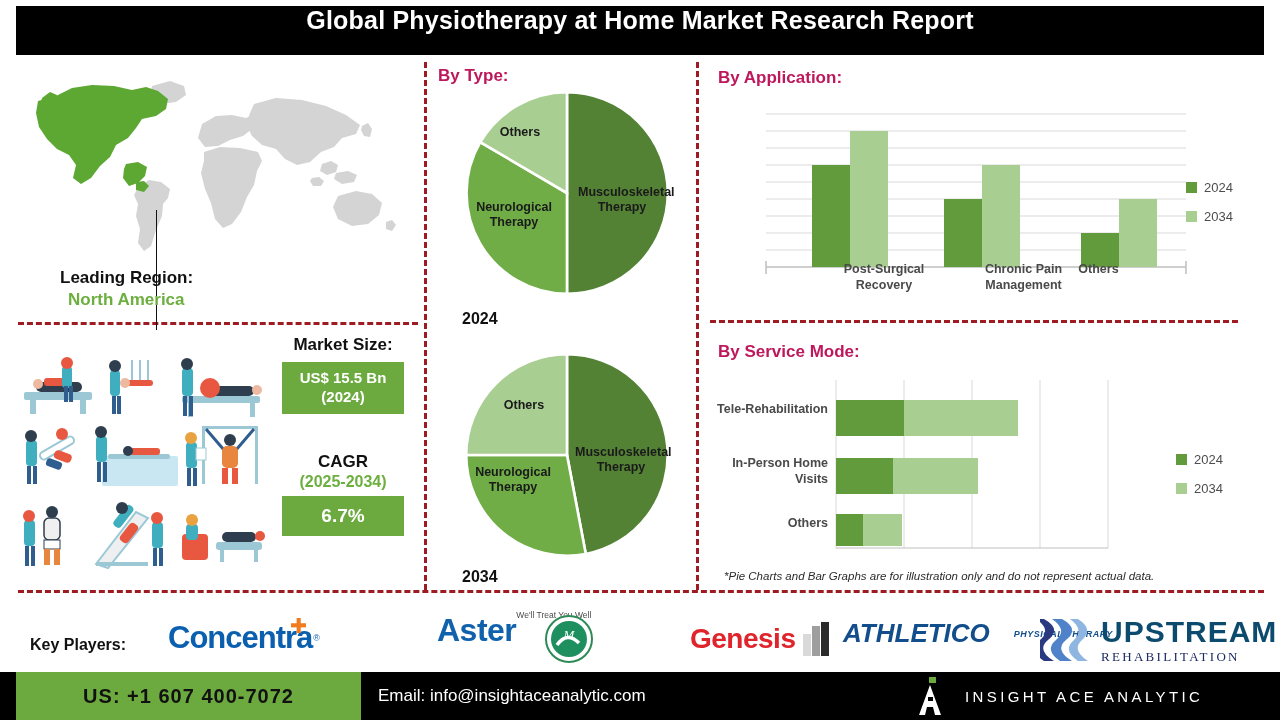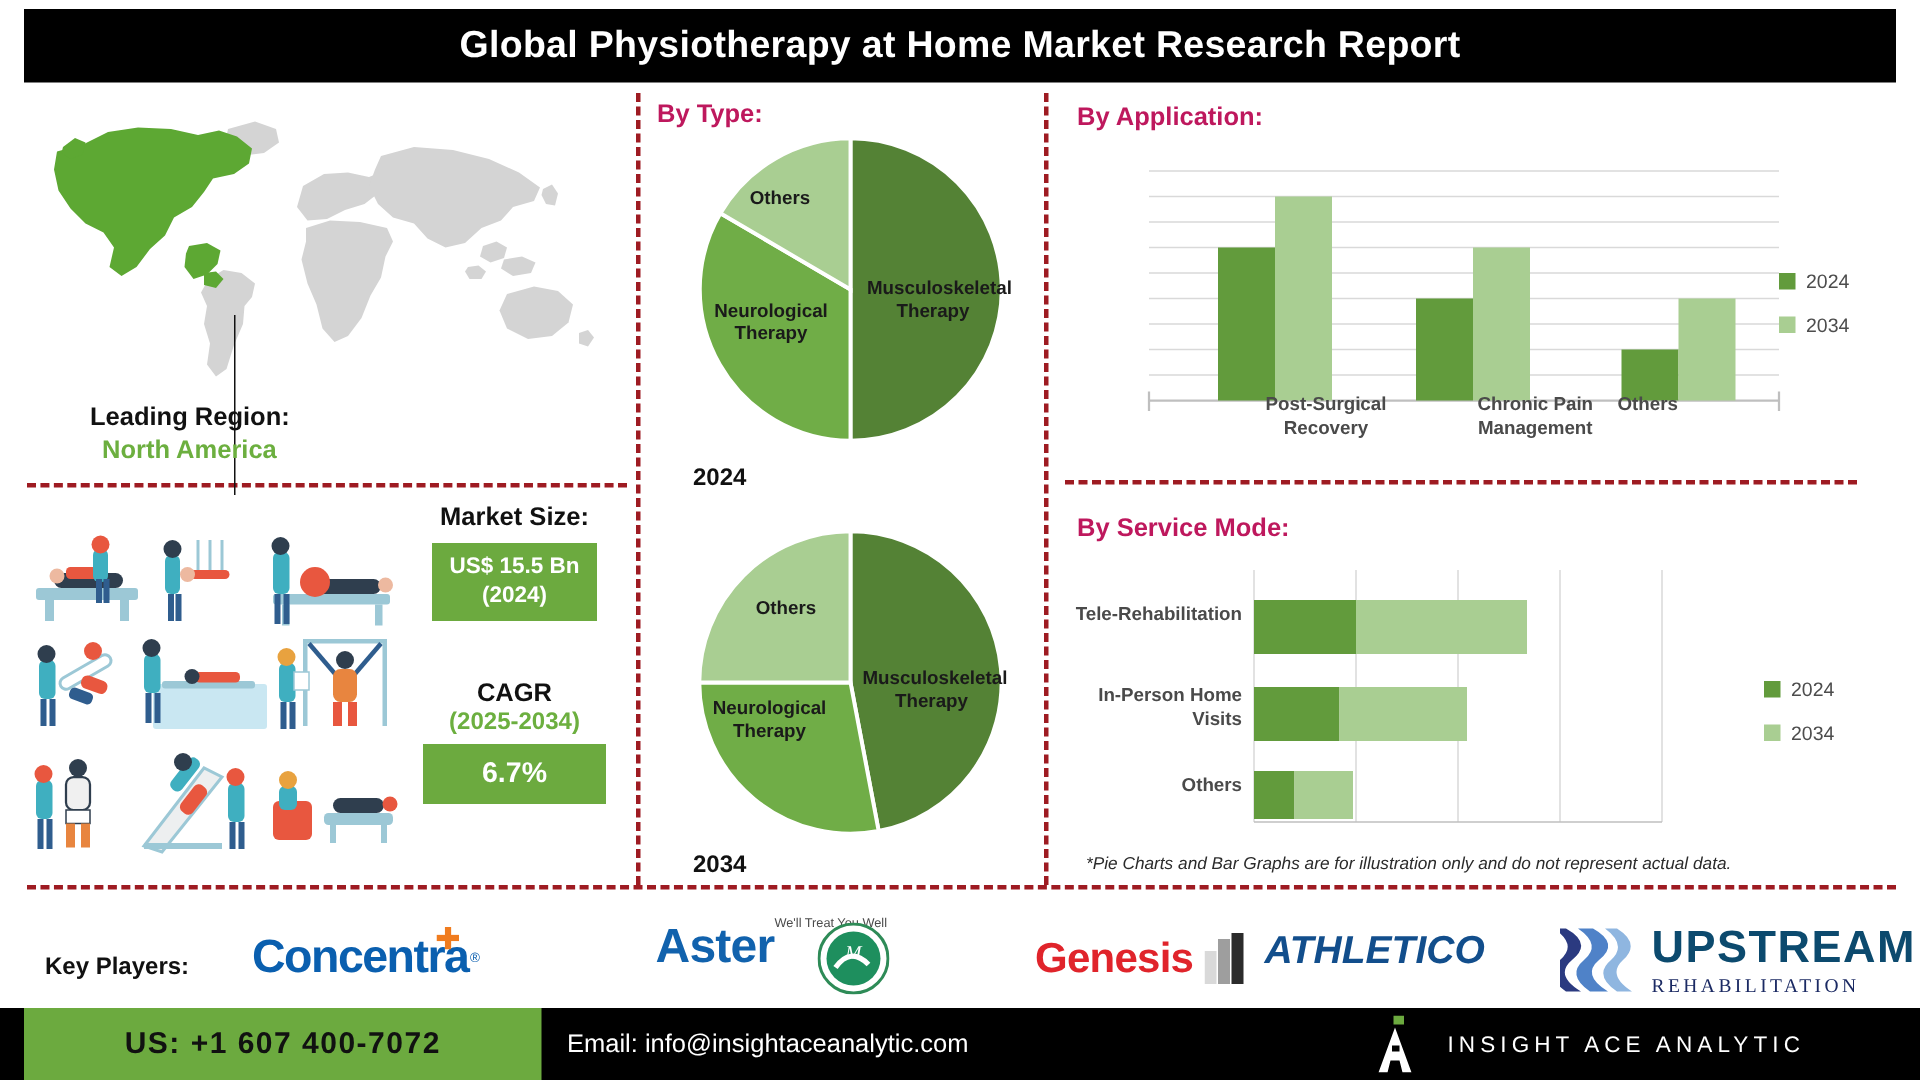--- a/index.html
+++ b/index.html
@@ -9,21 +9,21 @@
     background: #ffffff;
     overflow: hidden;
     position: relative;
   }
   .page { position: relative; width: 1280px; height: 720px; background:#fff; }
 
   
   .header {
     position: absolute; left: 16px; top: 6px; width: 1248px; height: 49px;
     background: #000000;
-    display: flex; align-items: center; justify-content: center;
+    display: flex; justify-content: center;
   }
   .header-title {
     color: #ffffff; font-size: 25px; font-weight: bold;
     letter-spacing: .2px; white-space: nowrap;
   }
 
   
   .vdash {
     position: absolute; width: 0; border-left: 3px dashed #9E1B22;
   }
@@ -46,21 +46,21 @@
   }
 
   
   .illus-panel { position: absolute; left: 10px; top: 352px; width: 258px; height: 232px; }
   .stats-panel { position: absolute; left: 268px; top: 335px; width: 150px; height: 245px; }
   .stat-heading { font-size: 17px; font-weight: bold; color:#111; text-align:center; }
   .stat-box {
     background: #6CAA3F; color:#fff; font-weight:bold; text-align:center;
     display:flex; flex-direction:column; align-items:center; justify-content:center;
   }
-  .ms-box { width: 110px; height: 52px; margin: 7px auto 0; font-size: 15px; line-height: 1.25; }
+  .ms-box { width: 122px; height: 52px; margin: 7px auto 0; font-size: 15px; line-height: 1.25; }
   .cagr-title { font-size: 17px; font-weight:bold; color:#111; text-align:center; }
   .cagr-years { font-size: 16px; font-weight:bold; color:#6CAF3F; text-align:center; margin-top:1px;}
   .cagr-box { width: 122px; height: 40px; margin: 5px auto 0; font-size: 19px; }
 
   
   .pies { position: absolute; left: 430px; top: 60px; width: 262px; height: 530px; }
   .section-title { font-size: 17px; font-weight: bold; color:#be185d; }
   .pie-year { font-size: 16px; font-weight: bold; color:#111; }
   .pie-label {
     position: absolute; font-size: 12.5px; font-weight: bold; color:#1a1a1a;
@@ -98,21 +98,21 @@
   .concentra .reg { font-size:9px; color:#0A5FAF; vertical-align: super; margin-left:1px;}
 
   .aster { left:437px; top:612px; align-items:flex-start;}
   .aster .word { font-size: 32px; font-weight: bold; color:#1162AD; letter-spacing:-0.5px; }
   .aster .tag { font-size: 8.5px; color:#4a4a4a; margin-top:-2px; }
   .aster-seal { position:absolute; left:545px; top:615px; width:48px; height:48px; }
 
   .genesis { left:690px; top:622px; }
   .genesis .word { font-size: 28px; font-weight: bold; color:#E0242B; letter-spacing:-0.5px; }
 
-  .athletico { left:843px; top:618px; flex-direction:column; align-items:center;gap:24px; }
+  .athletico { left:843px; top:618px; flex-direction:row; align-items:center;gap:24px; }
   .athletico .word { font-size: 26px; font-weight: bold; font-style: italic; color:#124E8C; letter-spacing:0px; }
   .athletico .tag { font-size: 9px; font-weight:bold; font-style:italic; color:#124E8C; letter-spacing:.5px; margin-top:1px;}
 
   .upstream { left:1040px; top:615px; }
   .upstream .txt { display:flex; flex-direction:column; margin-left:9px; }
   .upstream .word { font-size: 30px; font-weight: bold; color:#0c4a6e; letter-spacing:1px; }
   .upstream .sub { font-size: 13px; color:#1B2A63; letter-spacing:2.3px;font-family:Liberation Serif, serif; }
 
   
   .footer { position:absolute; left:0; top:672px; width:1280px; height:48px; background:#000; }

